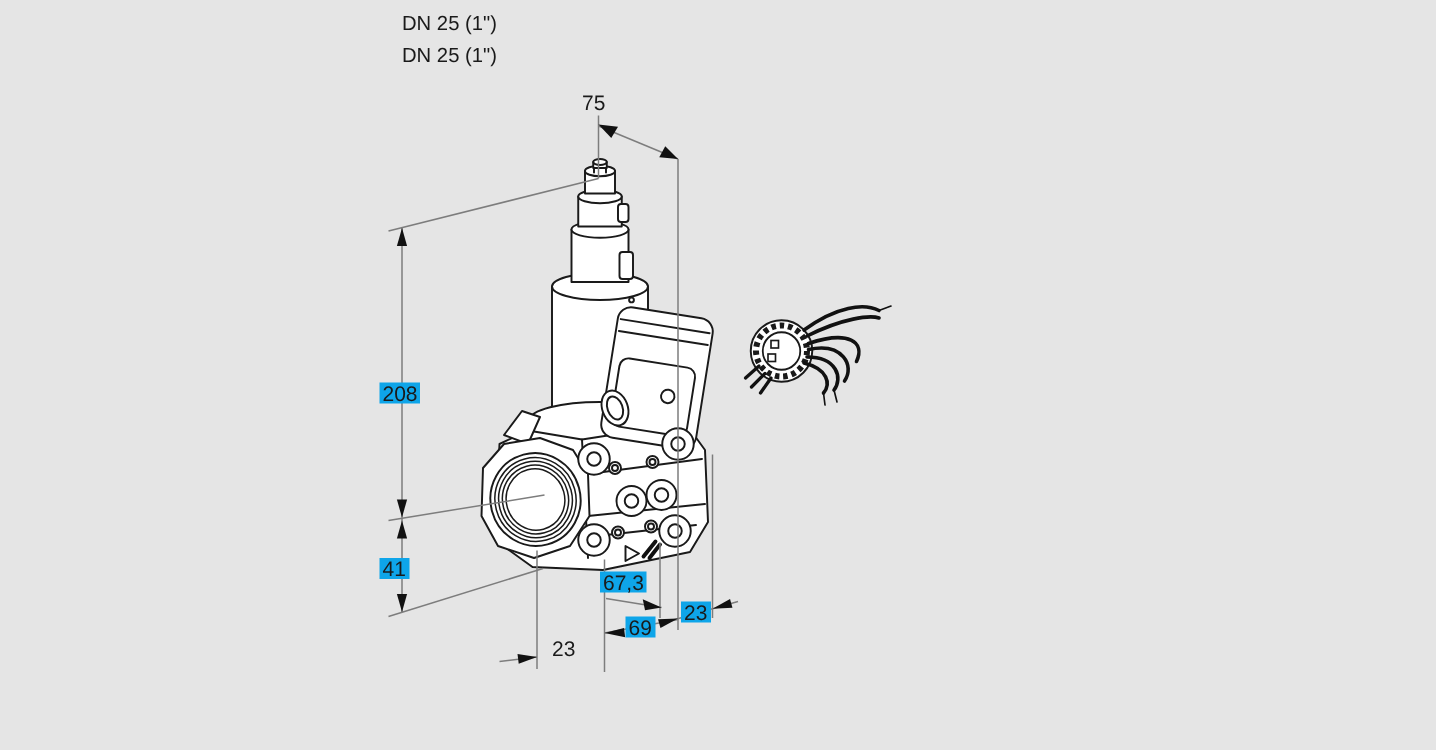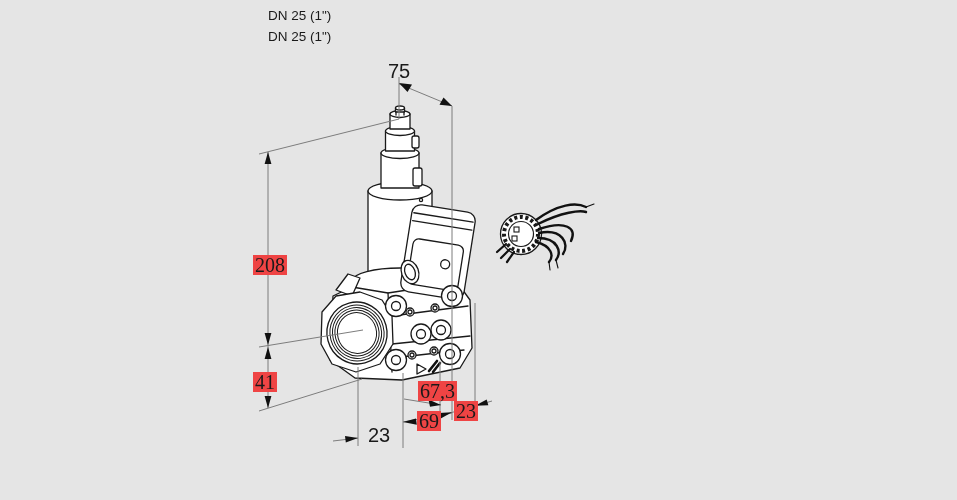--- a/index.html
+++ b/index.html
@@ -1,21 +1,21 @@
 <!DOCTYPE html>
 <html><head>
 <meta charset="utf-8">
 <style>
   html,body{margin:0;padding:0;}
   body{background:#e5e5e5;font-family:"Liberation Sans",sans-serif;}
   .canvas{position:relative;width:957px;height:500px;background:#e5e5e5;overflow:hidden;}
   .canvas svg{position:absolute;left:0;top:0;}
   .lbl{position:absolute;font-size:13.5px;color:#1a1a1a;white-space:nowrap;line-height:1.2;}
-  .dim{position:absolute;font-size:20px;color:#1a1a1a;white-space:nowrap;line-height:1;}
-  .bg{background:#ef4444;padding:0 2px;font-family:Liberation Serif, serif;}
+  .dim{position:absolute;font-size:14px;color:#1a1a1a;white-space:nowrap;line-height:1;}
+  .bg{background:#0ea5e9;padding:0 2px;}
 </style>
 </head>
 <body>
 
 <div class="canvas">
 
   <svg width="957" height="500" viewBox="0 0 957 500">
 
     <g fill="#ffffff" stroke="#1a1a1a" stroke-width="1.3" stroke-linejoin="round" stroke-linecap="round">
 
@@ -191,16 +191,16 @@
   </svg>
 
   <div class="lbl" style="left:268px;top:8px">DN 25 (1")</div>
   <div class="lbl" style="left:268px;top:29px">DN 25 (1")</div>
 
   <div class="dim" style="left:388px;top:61px">75</div>
   <div class="dim bg" style="left:253px;top:255px">208</div>
   <div class="dim bg" style="left:253px;top:372px">41</div>
   <div class="dim" style="left:368px;top:425px">23</div>
   <div class="dim bg" style="left:417px;top:411px">69</div>
-  <div class="dim bg" style="left:418px;top:381px">67,3</div>
+  <div class="dim bg" style="left:400px;top:381px">67,3</div>
   <div class="dim bg" style="left:454px;top:401px">23</div>
 
 </div>
 
 </body></html>

